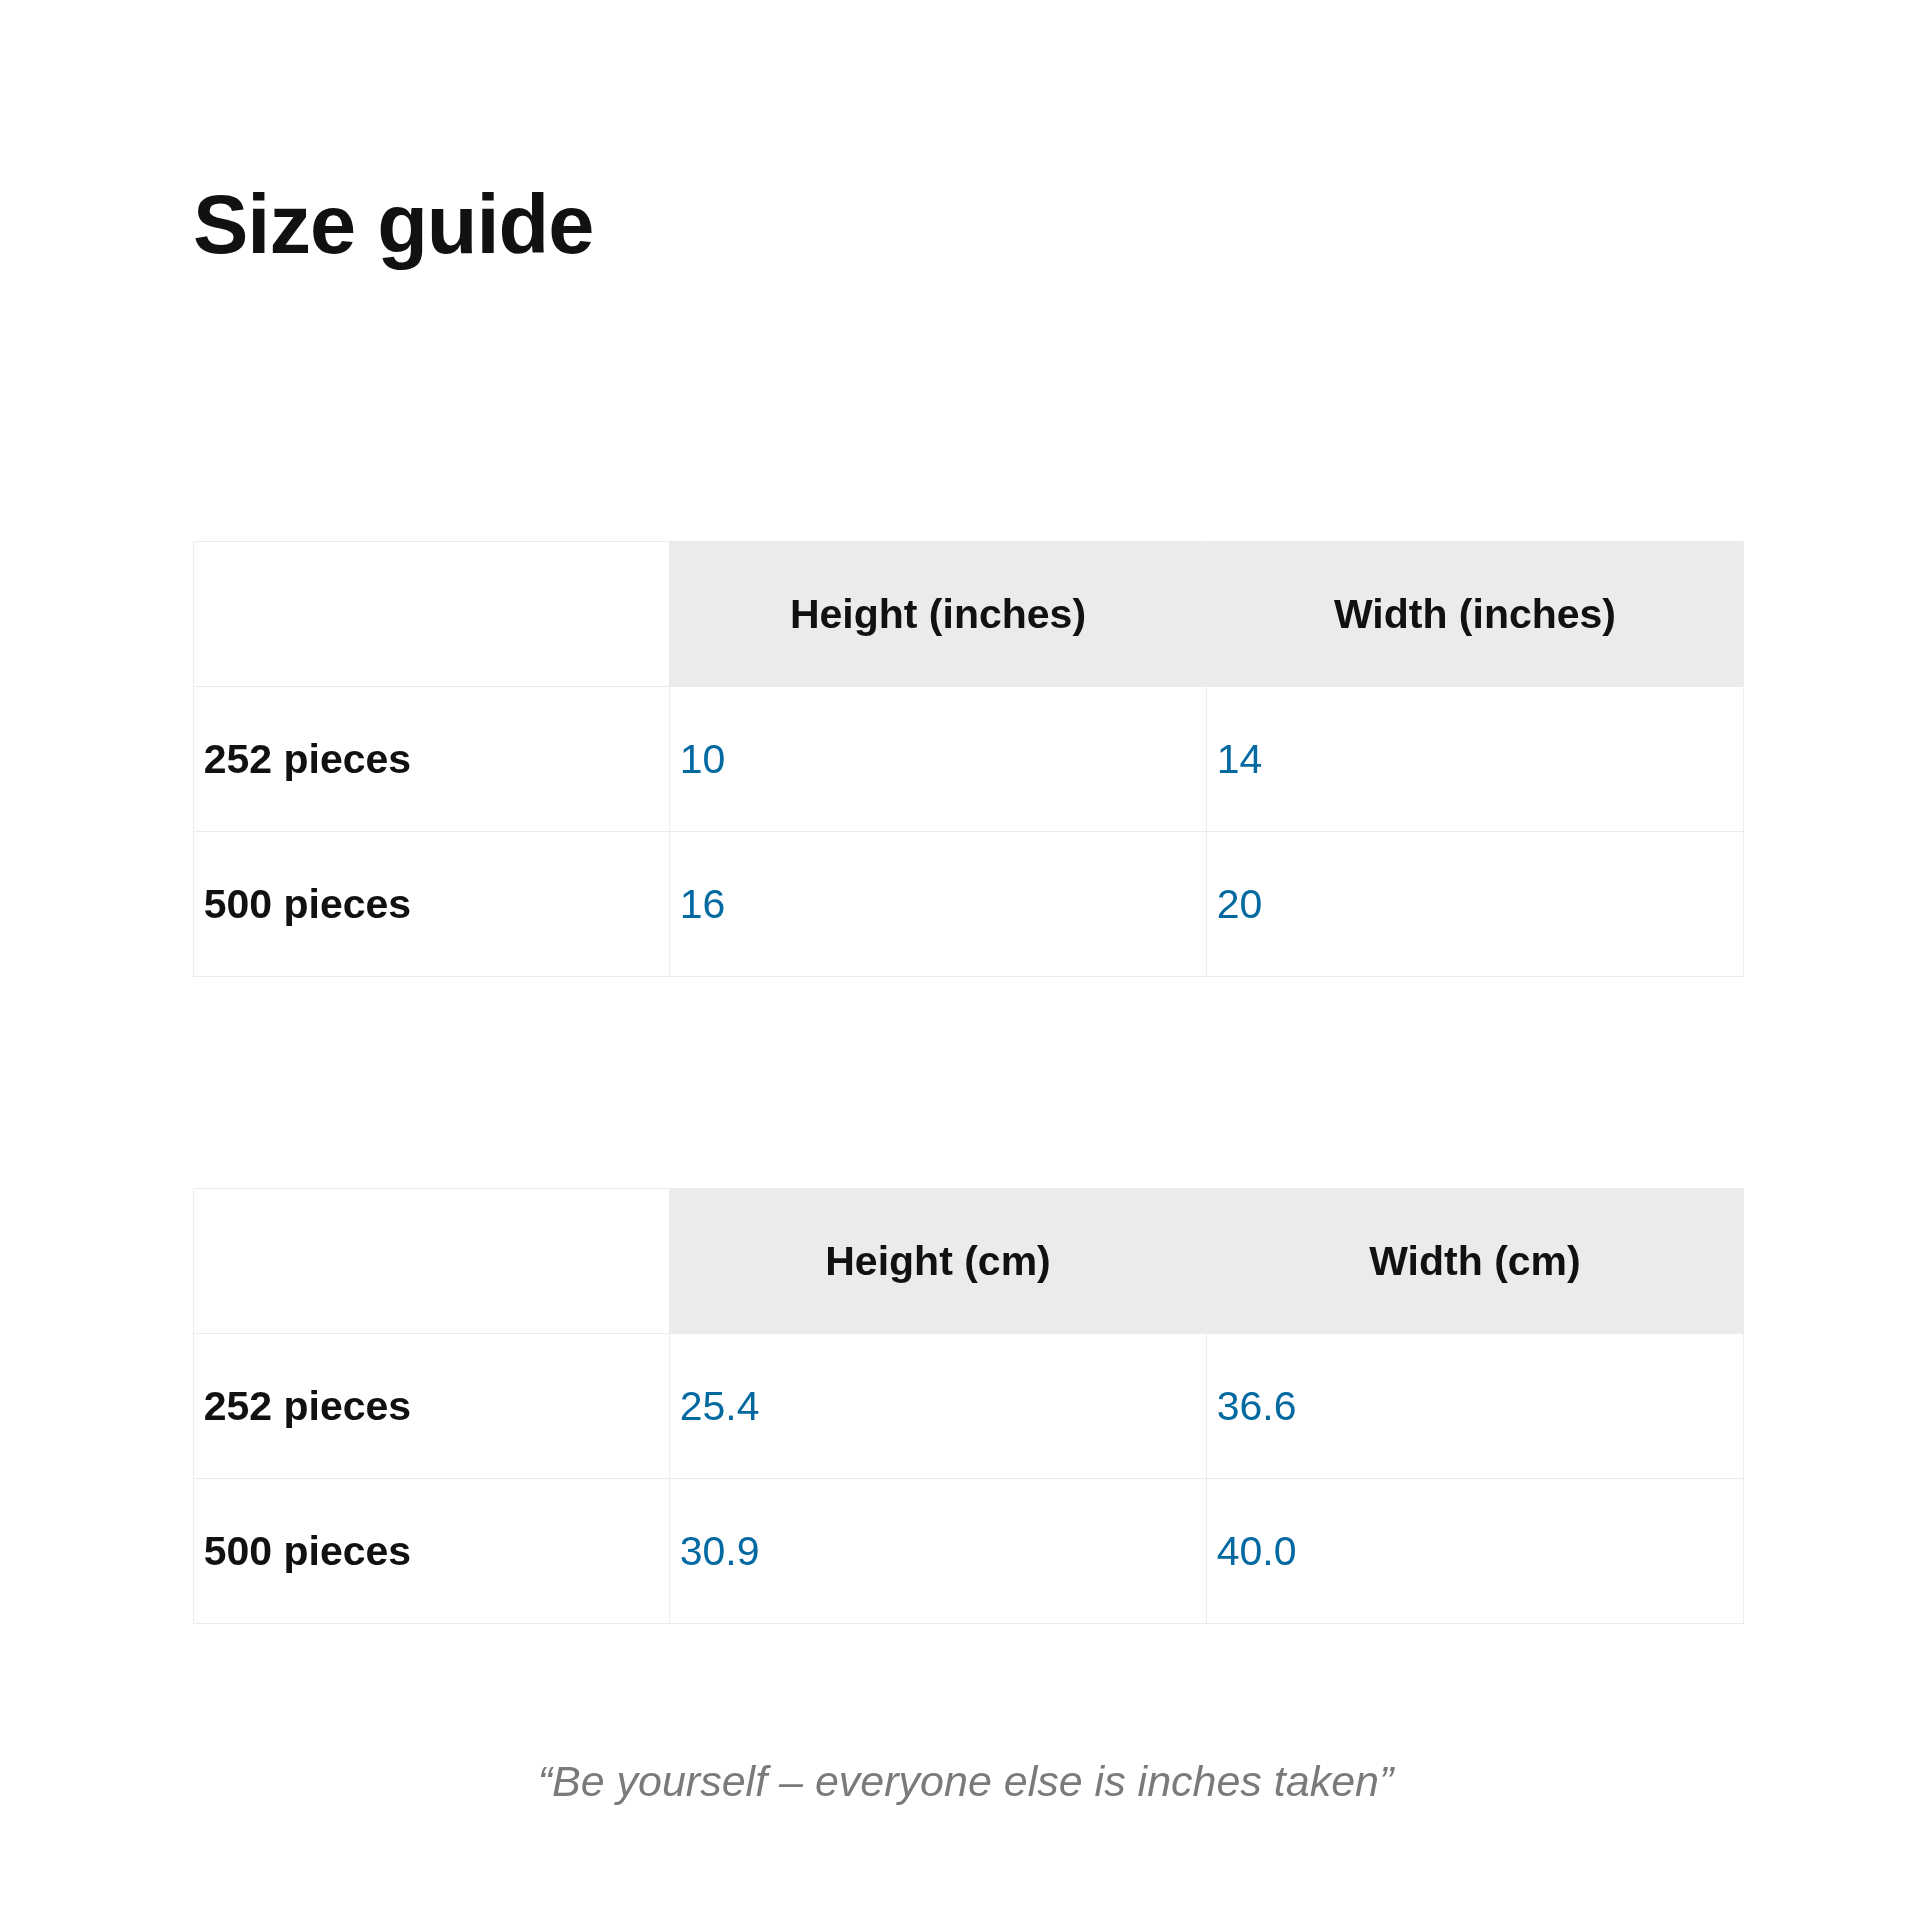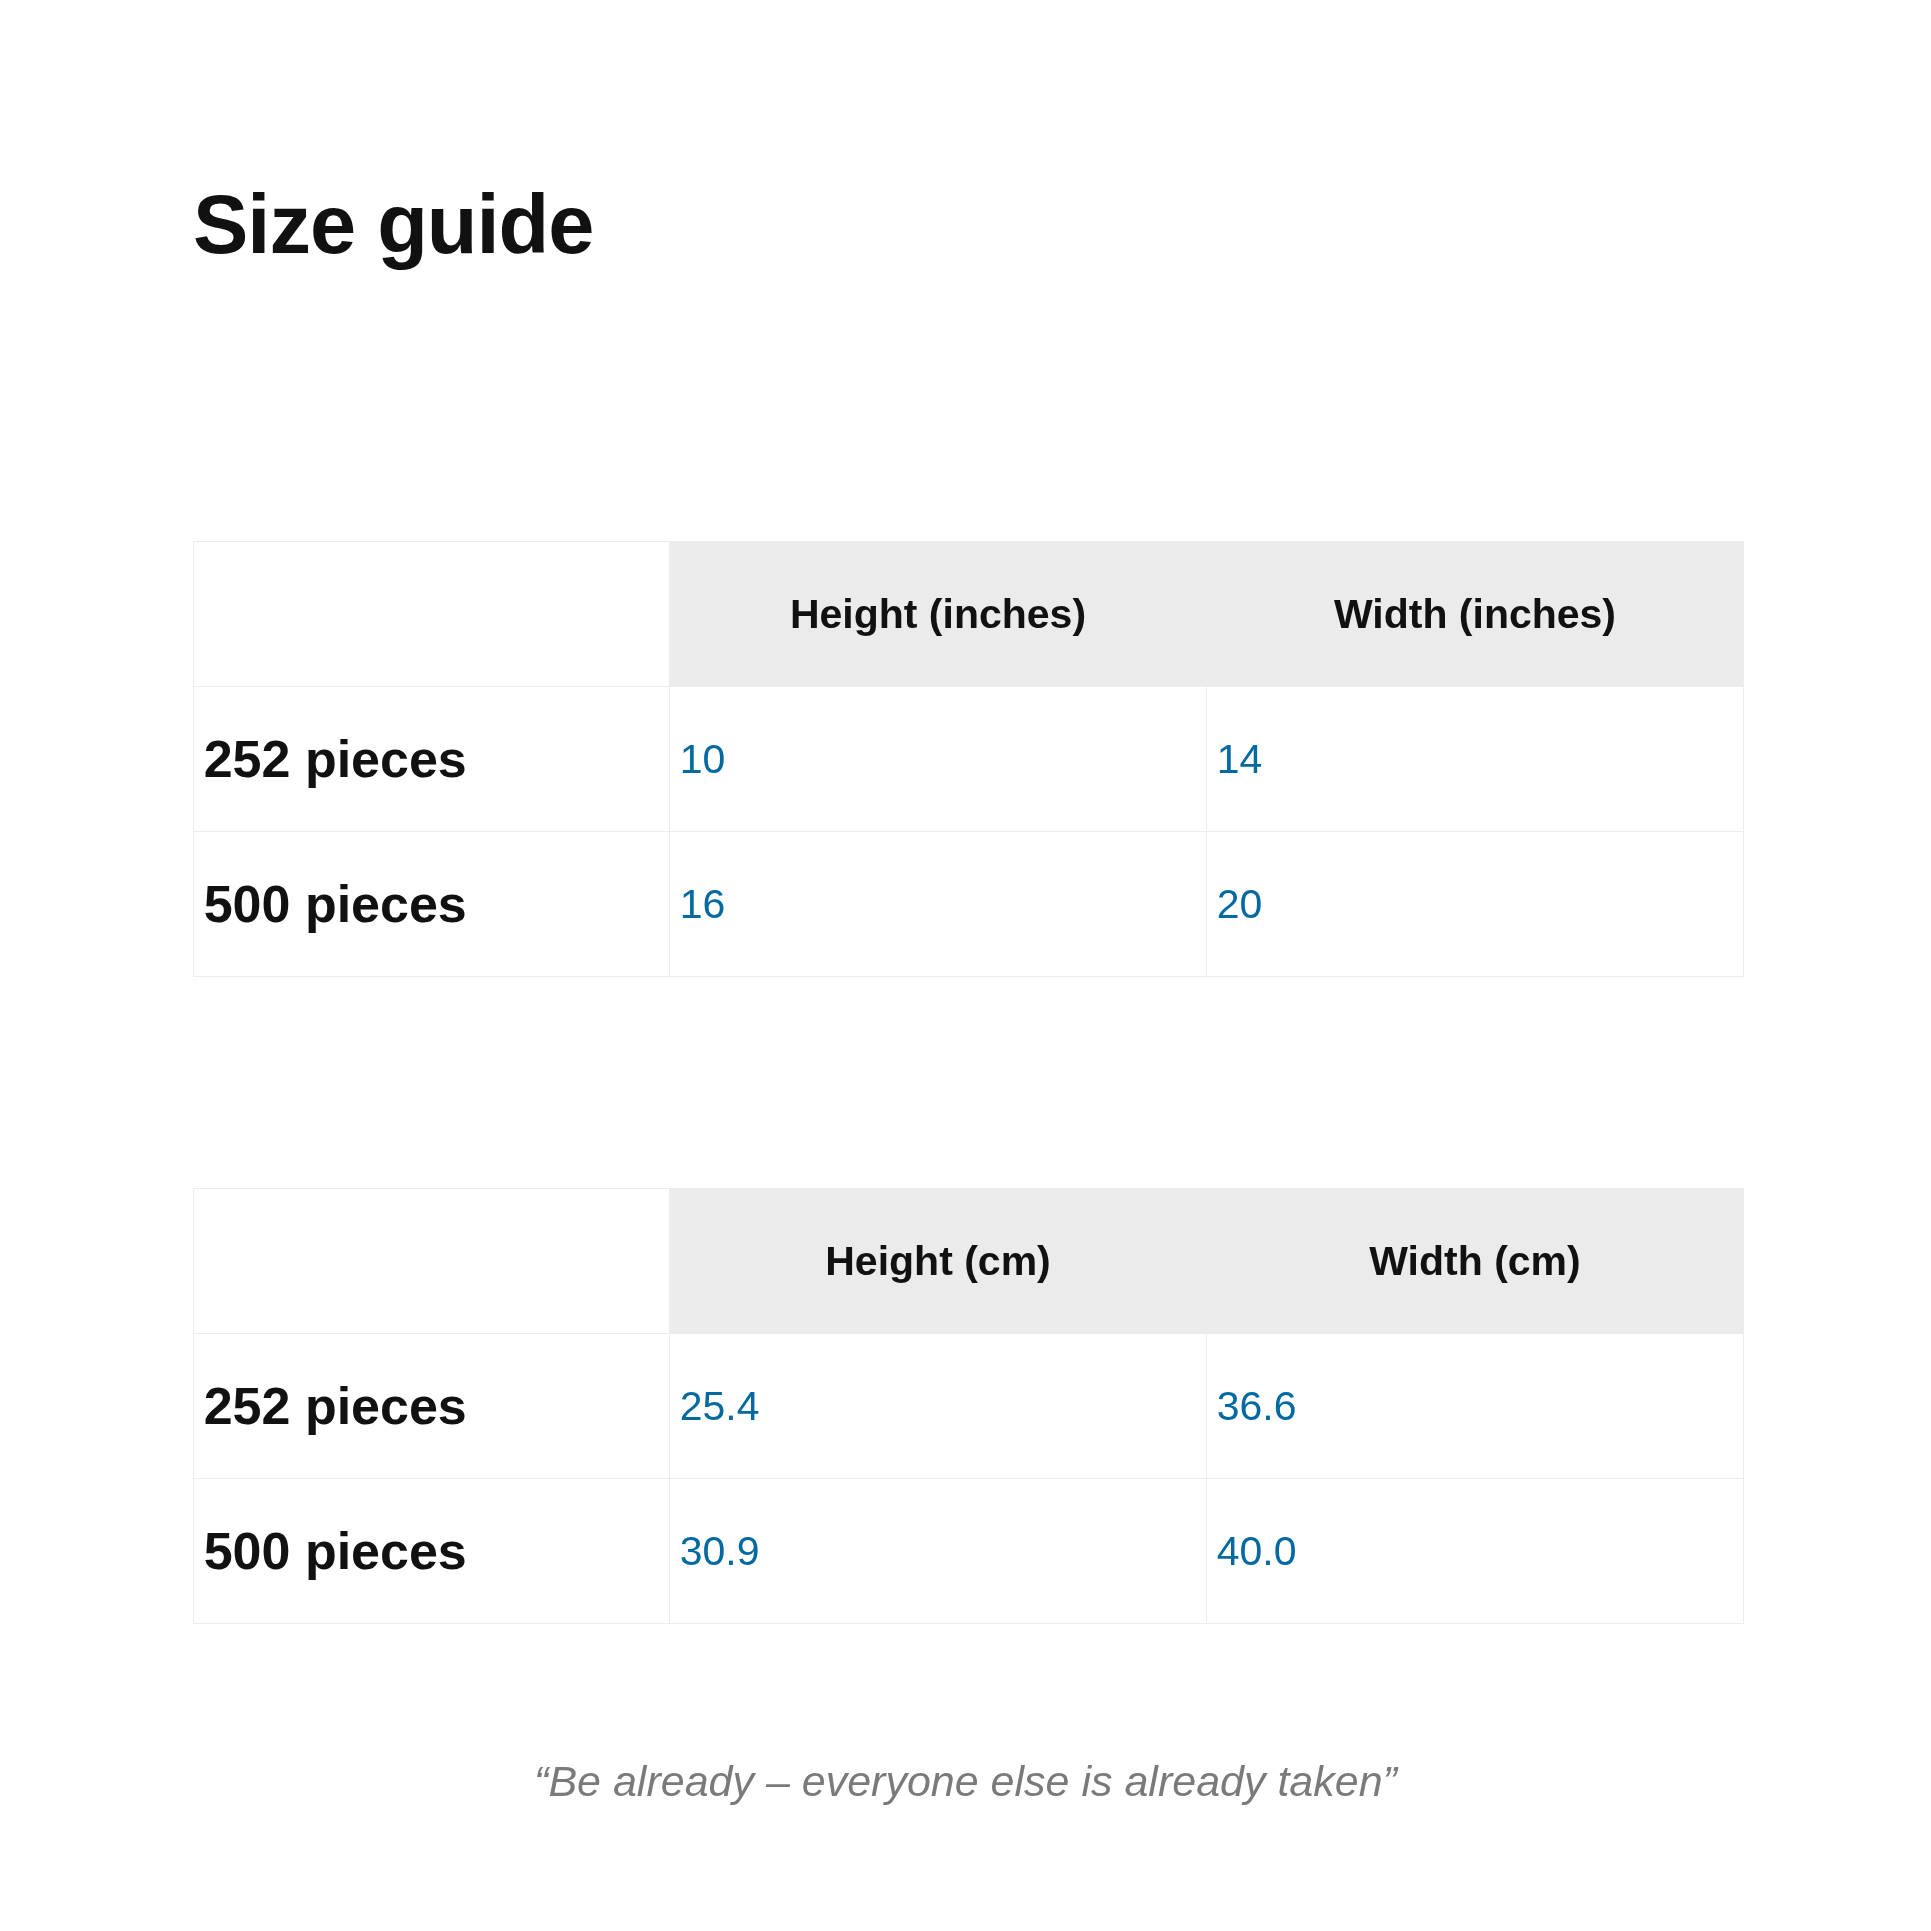--- a/index.html
+++ b/index.html
@@ -93,21 +93,21 @@
   .size-table thead th {
     background: #ebebeb;
     font-size: 41px;
     font-weight: 700;
     color: #111111;
   }
   .size-table thead th.blank {
     background: #ffffff;
   }
   .size-table tbody td.rowlabel {
-    font-size: 52px;
+    font-size: 41px;
     font-weight: 700;
     color: #111111;
   }
   .size-table tbody td.value {
     font-size: 41px;
     font-weight: 400;
     color: #0369a1;
   }
 
   
@@ -180,16 +180,16 @@
         <td class="value">36.6</td>
       </tr>
       <tr>
         <td class="rowlabel">500 pieces</td>
         <td class="value">30.9</td>
         <td class="value">40.0</td>
       </tr>
     </tbody>
   </table>
 
-  <div class="quote">“Be already – everyone else is already taken”</div>
+  <div class="quote">“Be yourself – everyone else is inches taken”</div>
 
 </div>
 
 
 </body></html>

